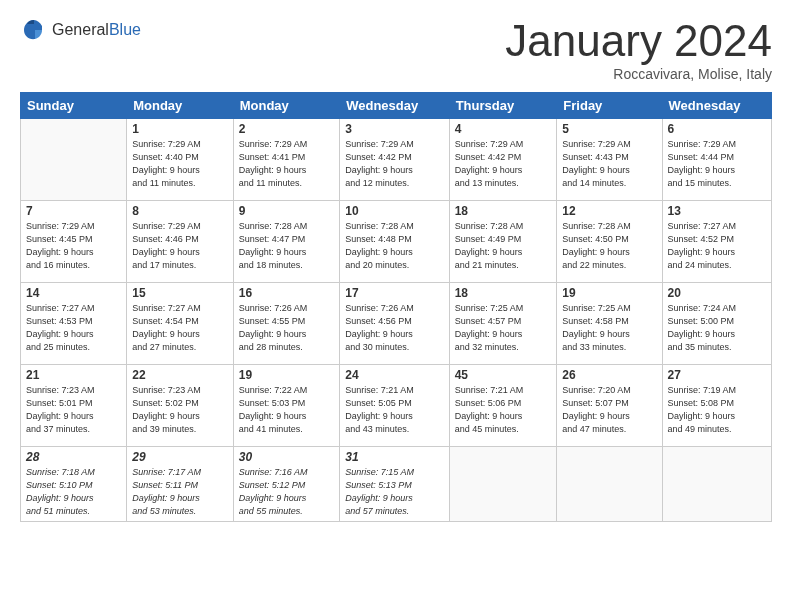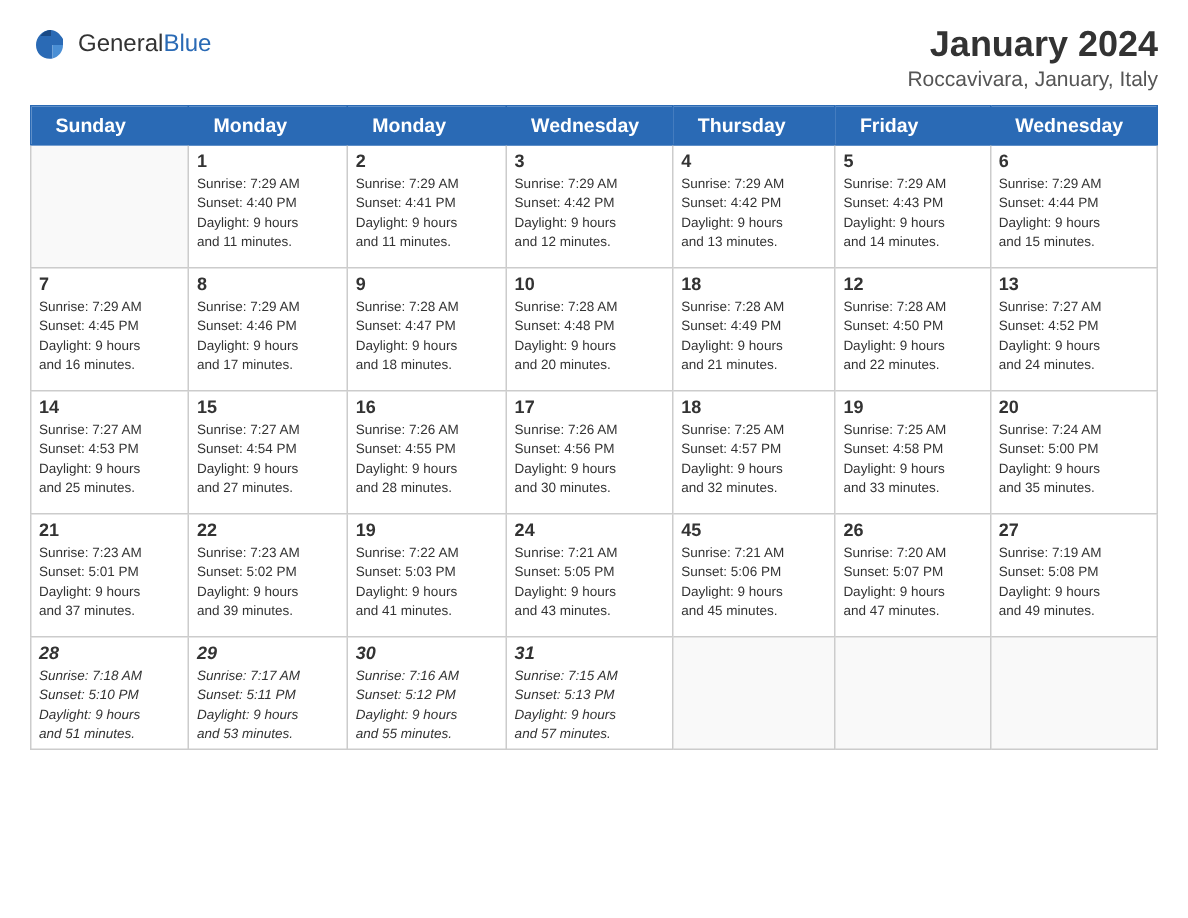--- a/index.html
+++ b/index.html
@@ -31,39 +31,39 @@
     .logo-general { color: #333; }
     .logo-blue { color: #2a6ab5; }
     .logo-icon {
       width: 28px;
       height: 28px;
     }
     .title-block {
       text-align: right;
     }
     .calendar-title {
-      font-size: 24px;
-      font-weight: bold;
+      font-size: 44px;
+      font-weight: normal;
       color: #333;
     }
     .calendar-subtitle {
       font-size: 14px;
       color: #555;
     }
     .calendar-table {
       width: 100%;
       border-collapse: collapse;
       flex: 1;
     }
     .calendar-table th {
       background-color: #2a6ab5;
       color: #fff;
       font-size: 13px;
       font-weight: bold;
-      padding: 5px 16px;
+      padding: 5px 6px;
       text-align: left;
       border: 1px solid #2a6ab5;
     }
     .calendar-table td {
       border: 1px solid #ccc;
       vertical-align: top;
       padding: 3px 5px;
       font-size: 9.5px;
       color: #333;
       height: 82px;
@@ -98,21 +98,21 @@
         <path d="M14 4 C8 4 4 9 4 14 C4 20 9 24 15 23 L15 14 L22 14 L22 10 C20 6.5 17 4 14 4 Z" fill="#2a6ab5"></path>
         <path d="M22 14 L15 14 L15 23 C19 22 22 18.5 22 14 Z" fill="#4a8fd5"></path>
         <path d="M14 4 C11 4 8.5 5.5 7 8 L14 8 Z" fill="#1a4a85"></path>
       </svg>
       <div>
         <span class="logo-general">General</span><span class="logo-blue">Blue</span>
       </div>
     </div>
     <div class="title-block">
       <div class="calendar-title">January 2024</div>
-      <div class="calendar-subtitle">Roccavivara, January, Italy</div>
+      <div class="calendar-subtitle">Roccavivara, Molise, Italy</div>
     </div>
   </div>
 
   <table class="calendar-table">
     <thead>
       <tr>
       <th>Sunday</th>
           <th>Monday</th>
           <th>Monday</th>
           <th>Wednesday</th>

